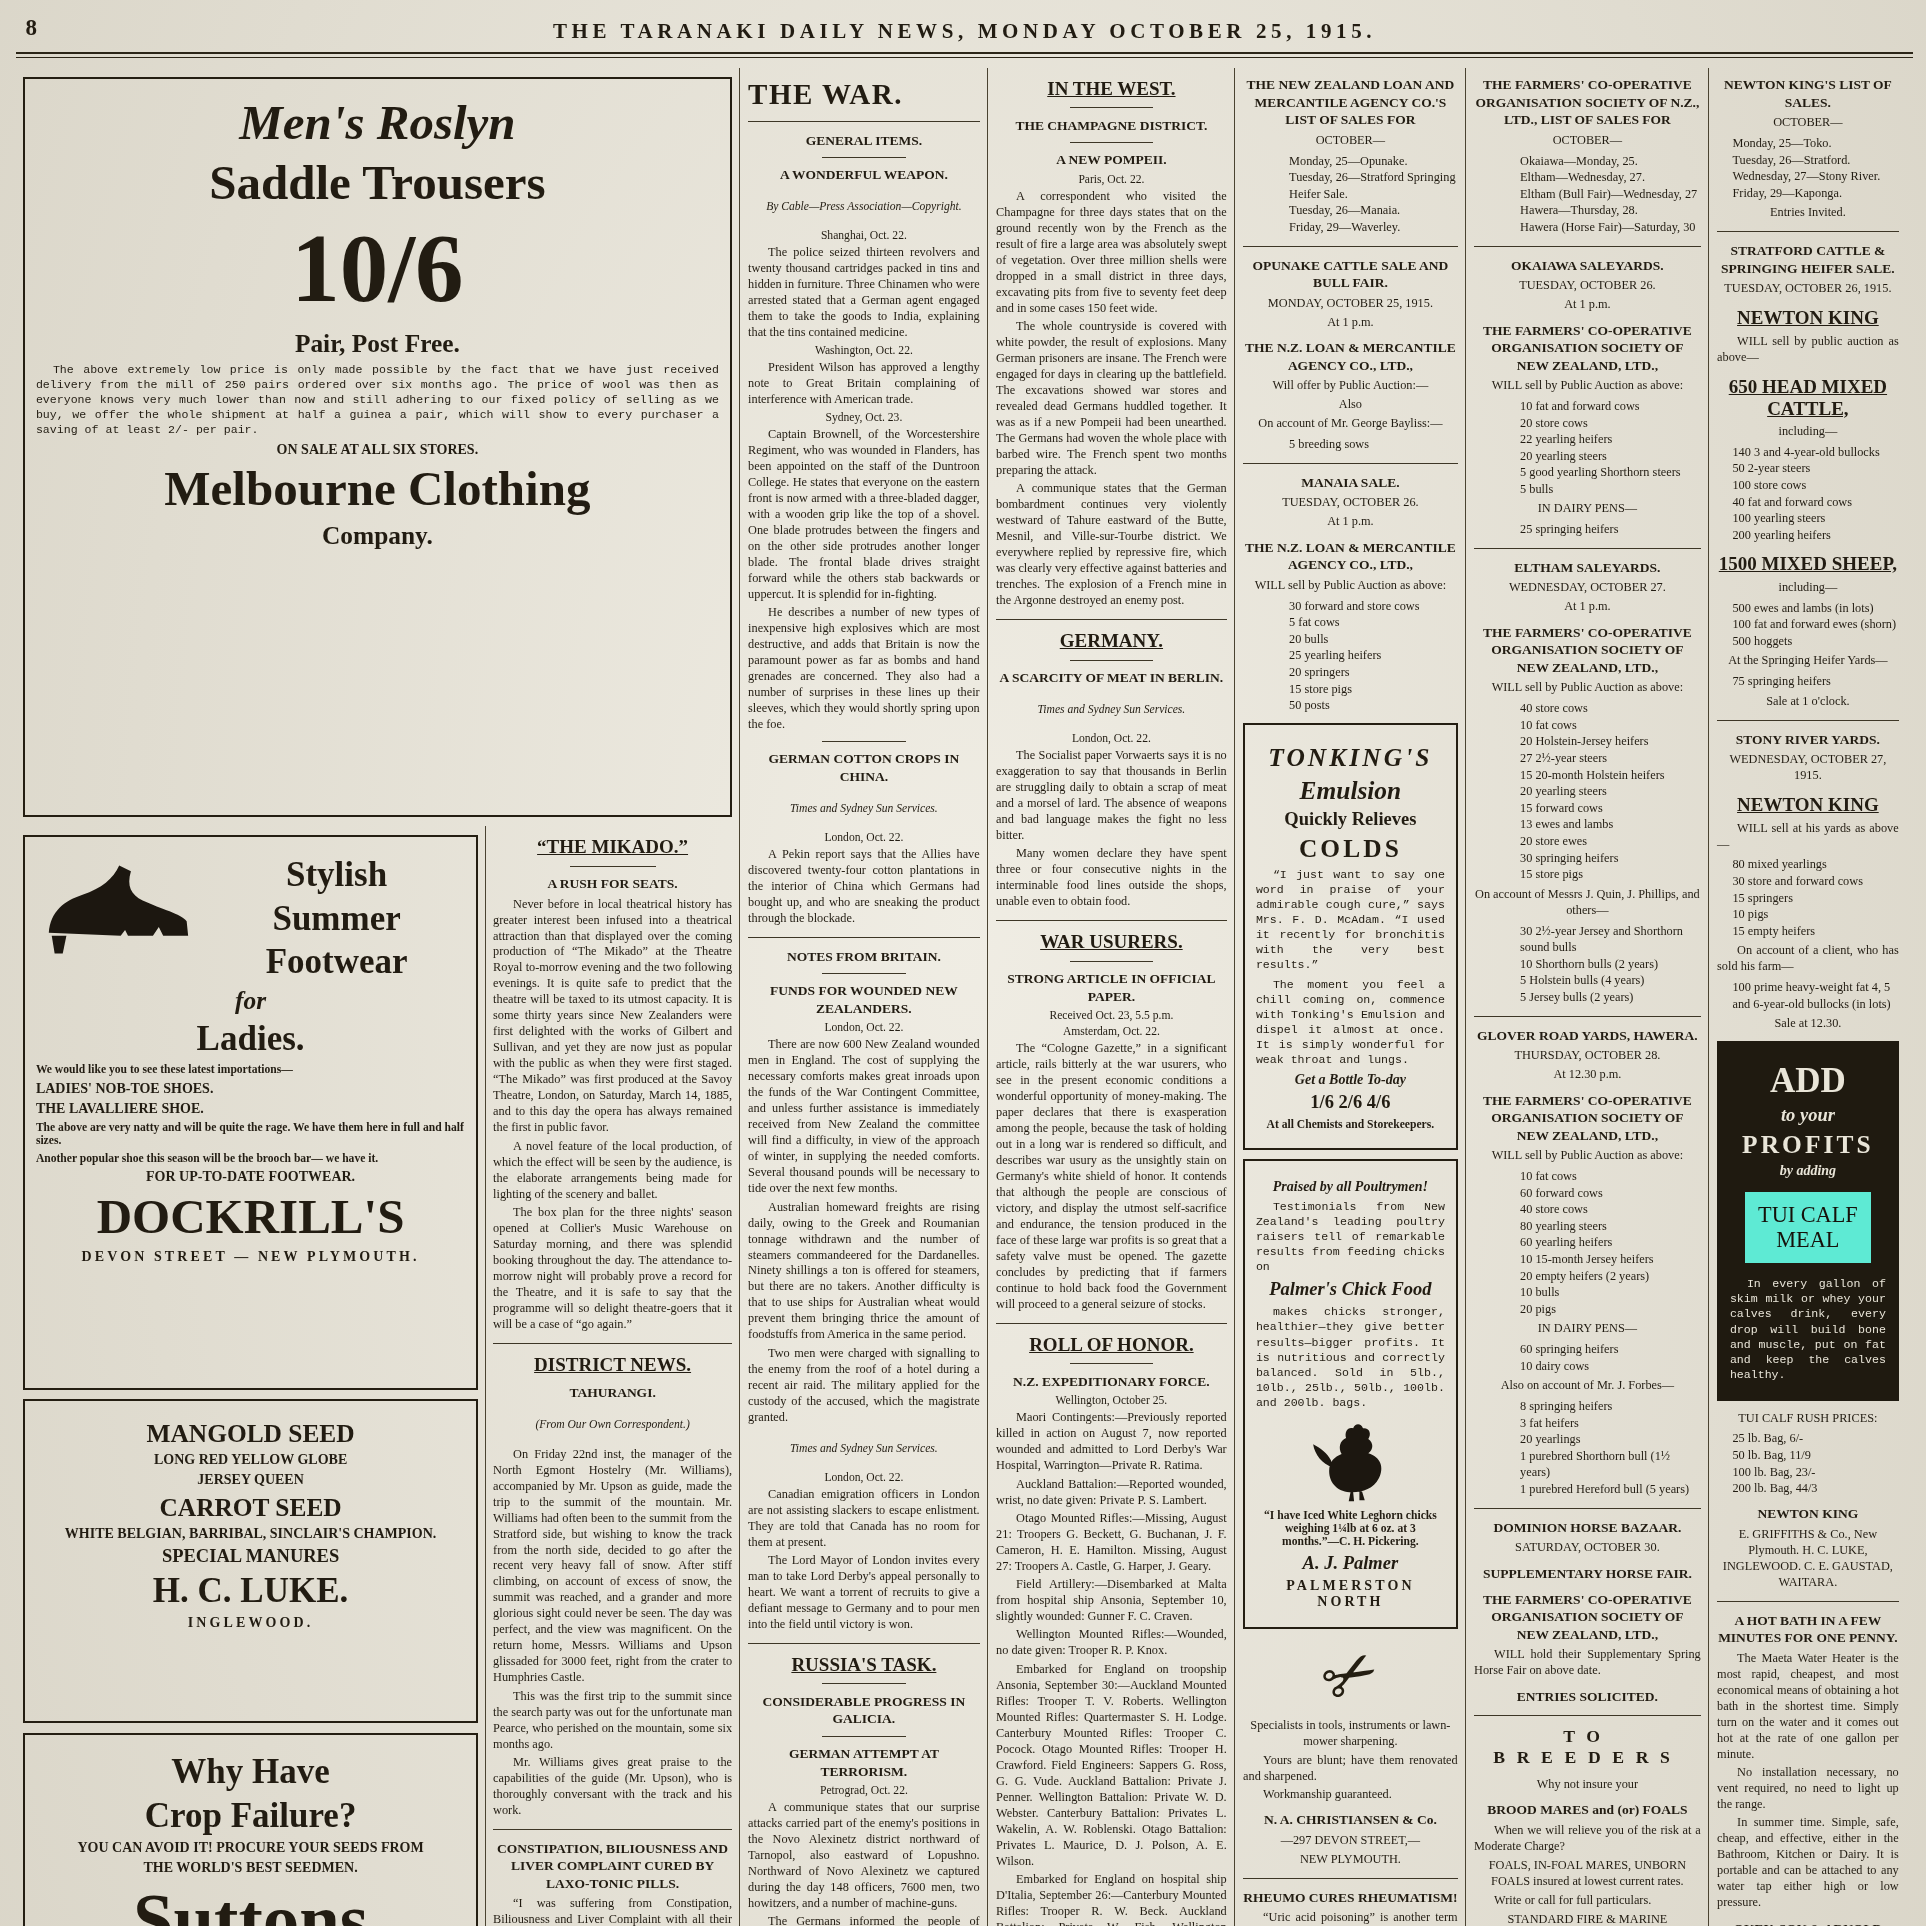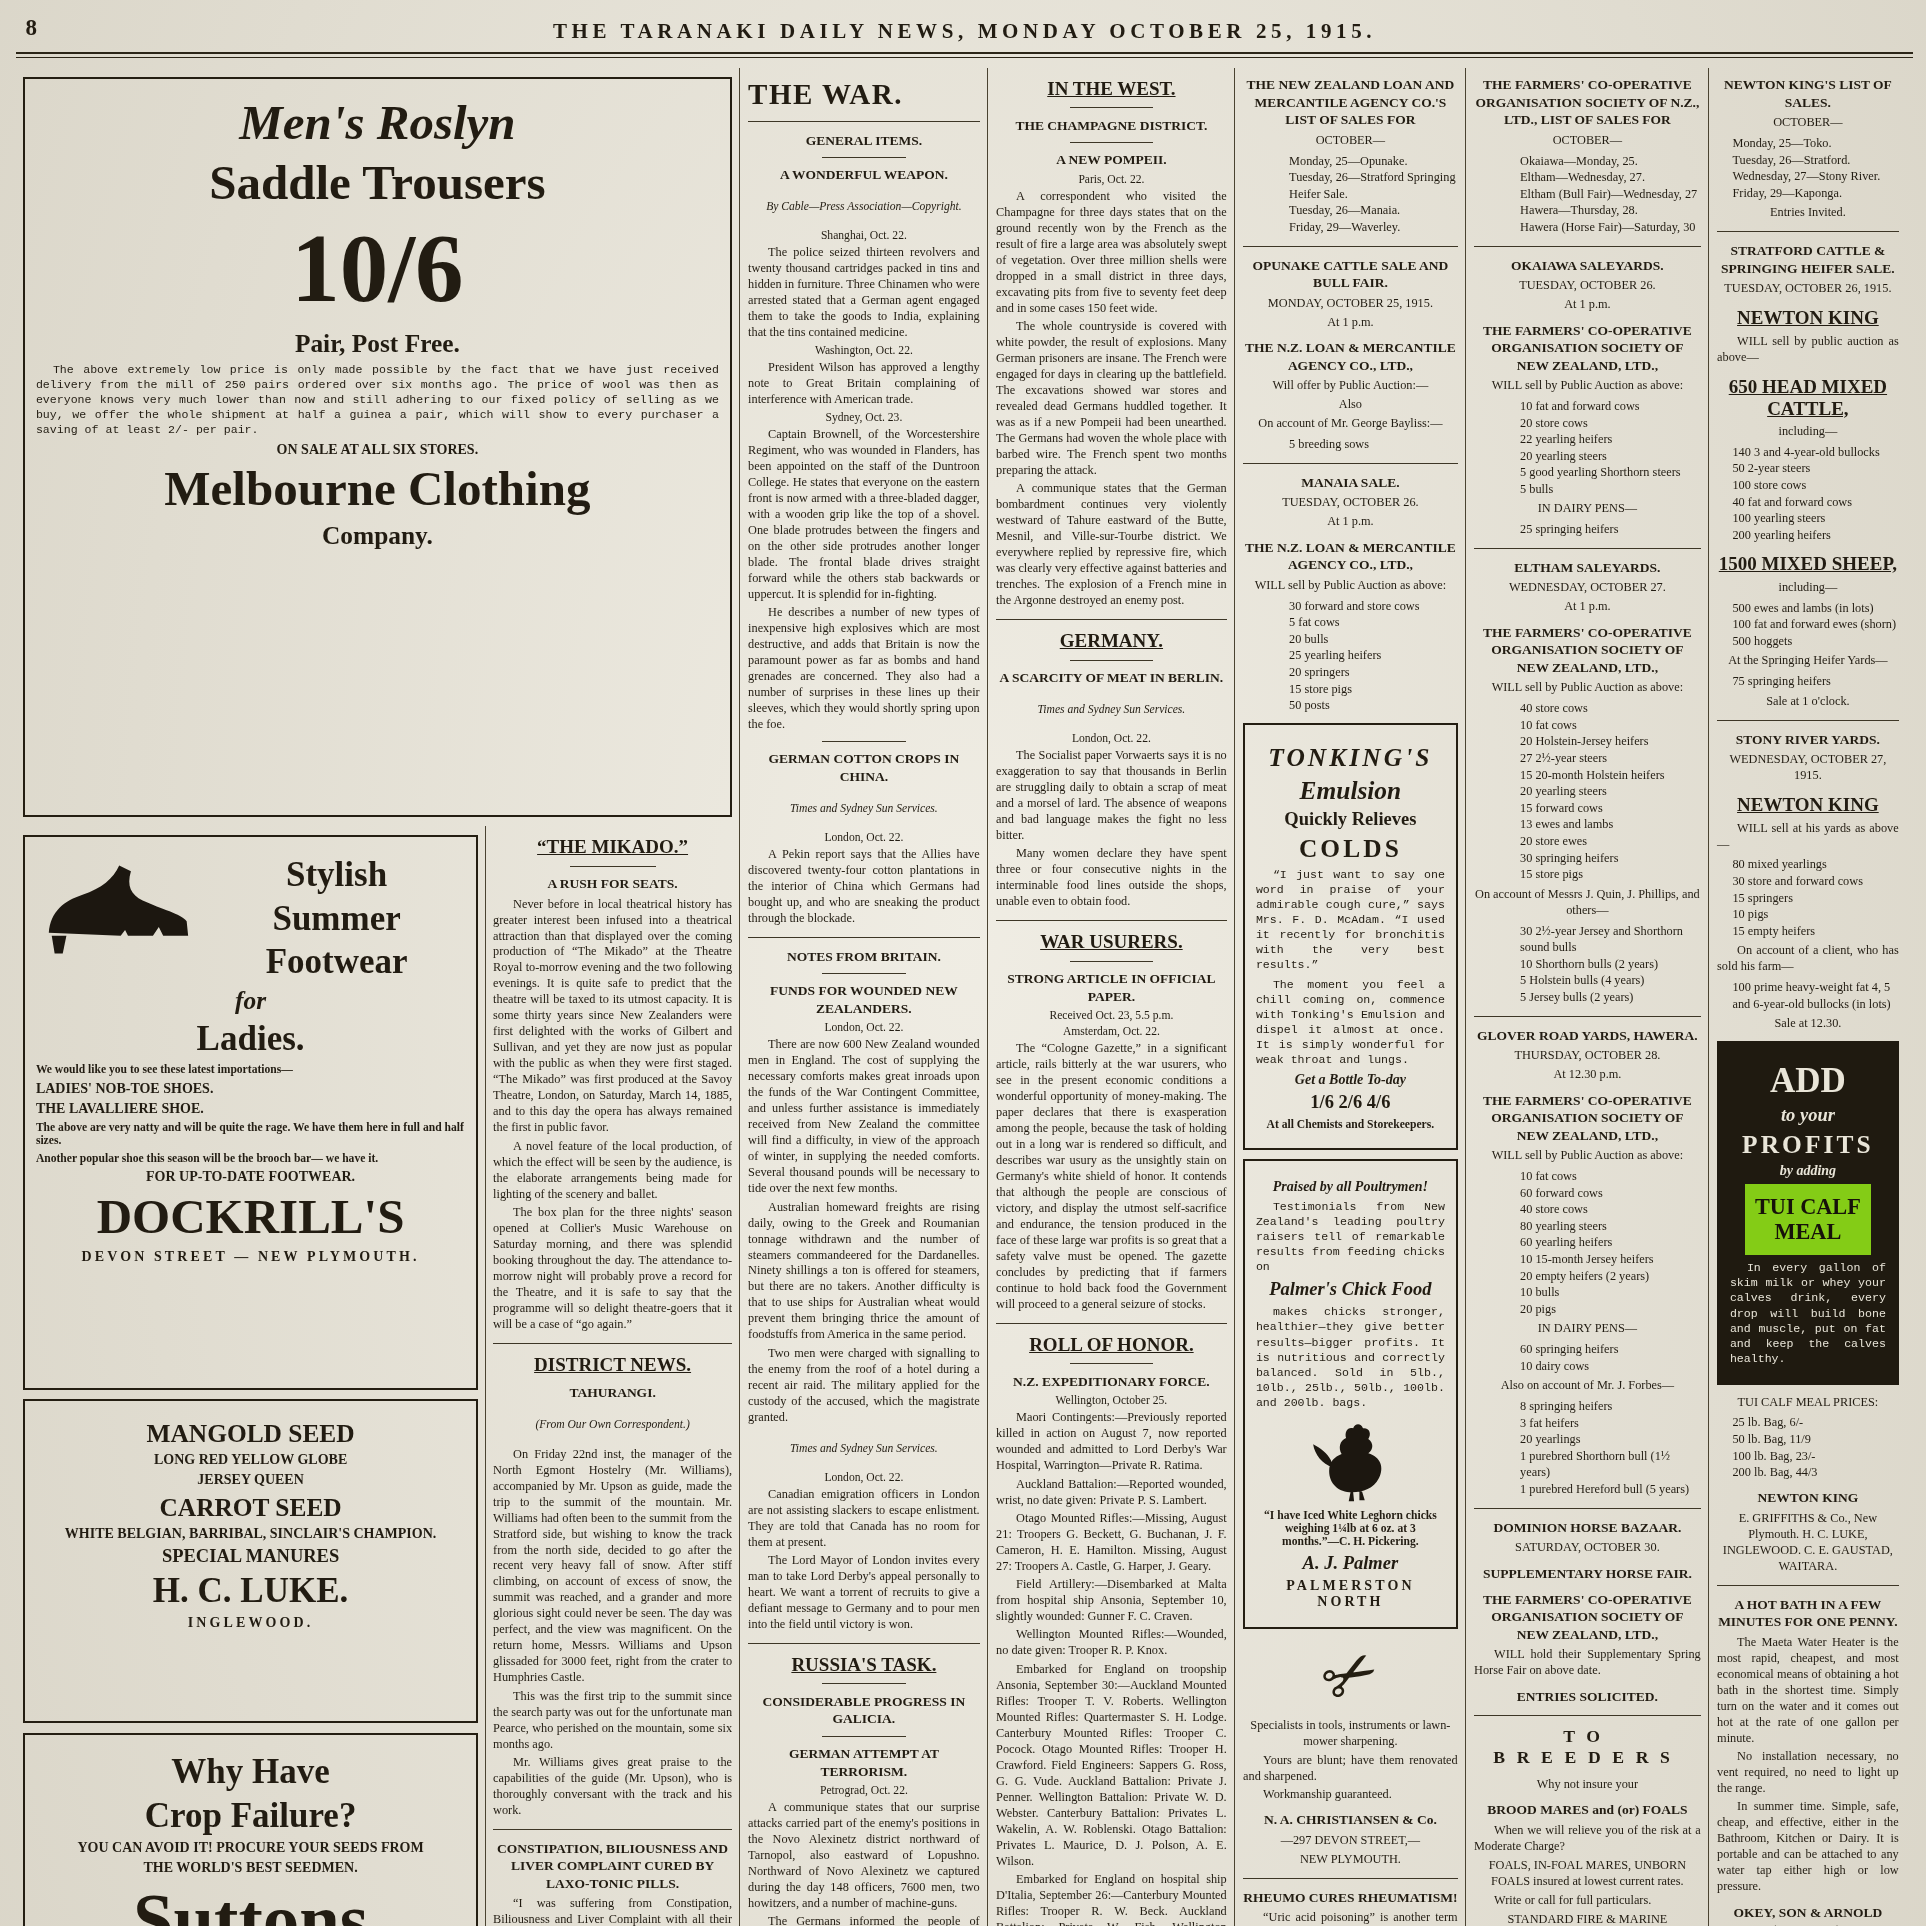--- a/index.html
+++ b/index.html
@@ -45,21 +45,21 @@
   .t-xxl{font-size:49px;}
   .t-xl{font-size:35px;text-align:center;}
   .t-lg{font-size:25.4px;}
   .t-md{font-size:18.5px;}
   .t-sm{font-size:14px;}
   .t-xs{font-size:11.6px;font-weight:bold;}
   .ital{font-style:italic;}
   .just{text-align:justify;text-indent:17px;font-weight:normal;line-height:1.3;font-family:Liberation Mono, monospace;}
   .leftal{text-align:left;}
   .wide{letter-spacing:3.1px;}
-  .bagline{background:#84cc16;color:#16110a;width:76%;margin:5px auto;padding:10.8px 3.9px;font-size:22.3px;font-weight:bold;}
+  .bagline{background:#5eead4;color:#16110a;width:76%;margin:13px auto;padding:10.8px 3.9px;font-size:22.3px;font-weight:normal;}
   .icon-wrap{text-align:center;margin:4.6px auto;}
   .icon-wrap.fl{float:left;width:162px;margin:2.3px 10px 2.3px 0;}
   .glyph-scissors{font-family:"DejaVu Sans", sans-serif;font-size:65px;display:inline-block;transform:rotate(-30deg);color:#241e12;}
 </style>
 </head>
 <body>
 
 <div class="paper">
   <div class="pagenum">8</div>
   <header class="masthead">
@@ -441,21 +441,21 @@
         </div>
         <div class="para-c">Sale at 12.30.</div>
         <div class="adbox dark" style="min-height: 316px;">
           <div class="adline t-xl">ADD</div>
           <div class="adline t-md ital">to your</div>
           <div class="adline t-lg wide">PROFITS</div>
           <div class="adline t-sm ital">by adding</div>
           <div class="adline bagline">TUI CALF MEAL</div>
           <div class="adline t-xs just">In every gallon of skim milk or whey your calves drink, every drop will build bone and muscle, put on fat and keep the calves healthy.</div>
         </div>
-        <div class="para-c">TUI CALF MEAL PRICES:</div>
+        <div class="para-c">TUI CALF RUSH PRICES:</div>
         <div class="items">
           <div class="item">25 lb. Bag, 6/-</div>
           <div class="item">50 lb. Bag, 11/9</div>
           <div class="item">100 lb. Bag, 23/-</div>
           <div class="item">200 lb. Bag, 44/3</div>
         </div>
         <div class="h3">NEWTON KING</div>
         <div class="para-c">E. GRIFFITHS &amp; Co., New Plymouth. H. C. LUKE, INGLEWOOD. C. E. GAUSTAD, WAITARA.</div>
         <div class="rule"></div>
         <div class="h3">A HOT BATH IN A FEW MINUTES FOR ONE PENNY.</div>

